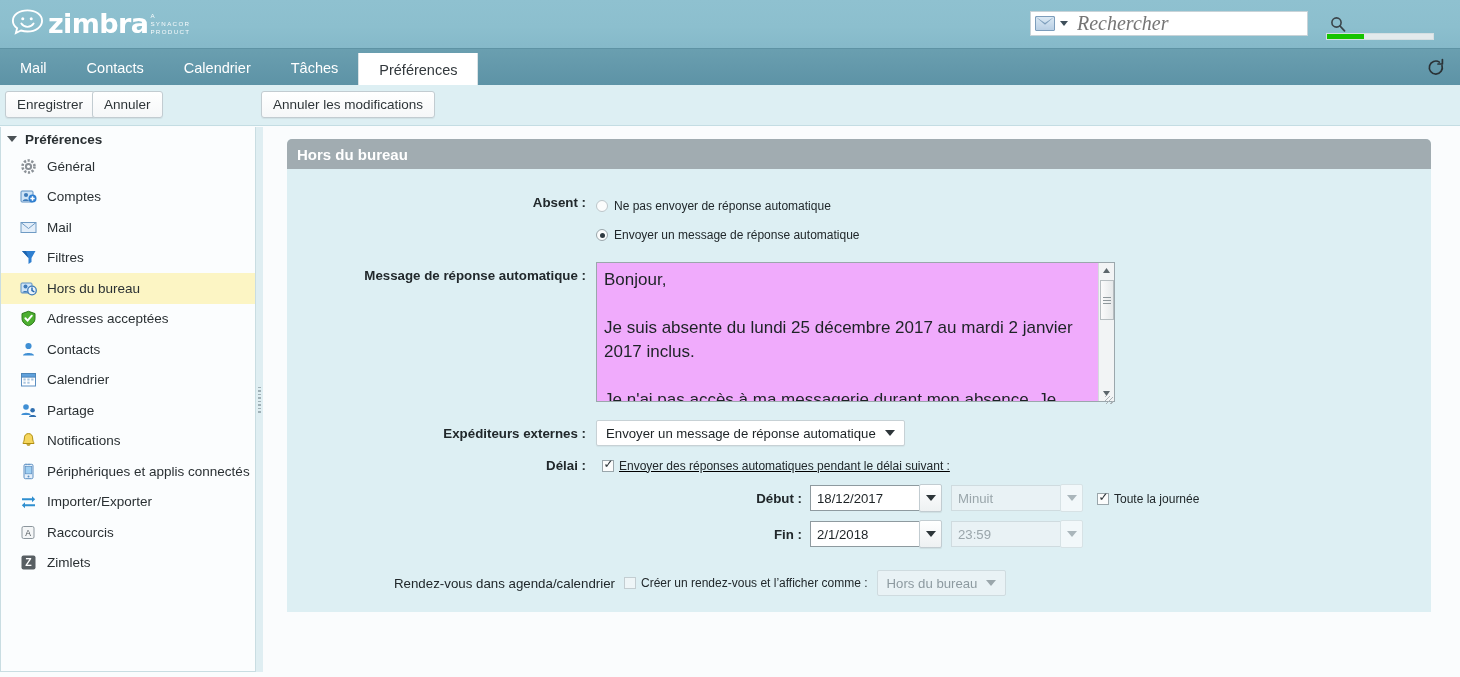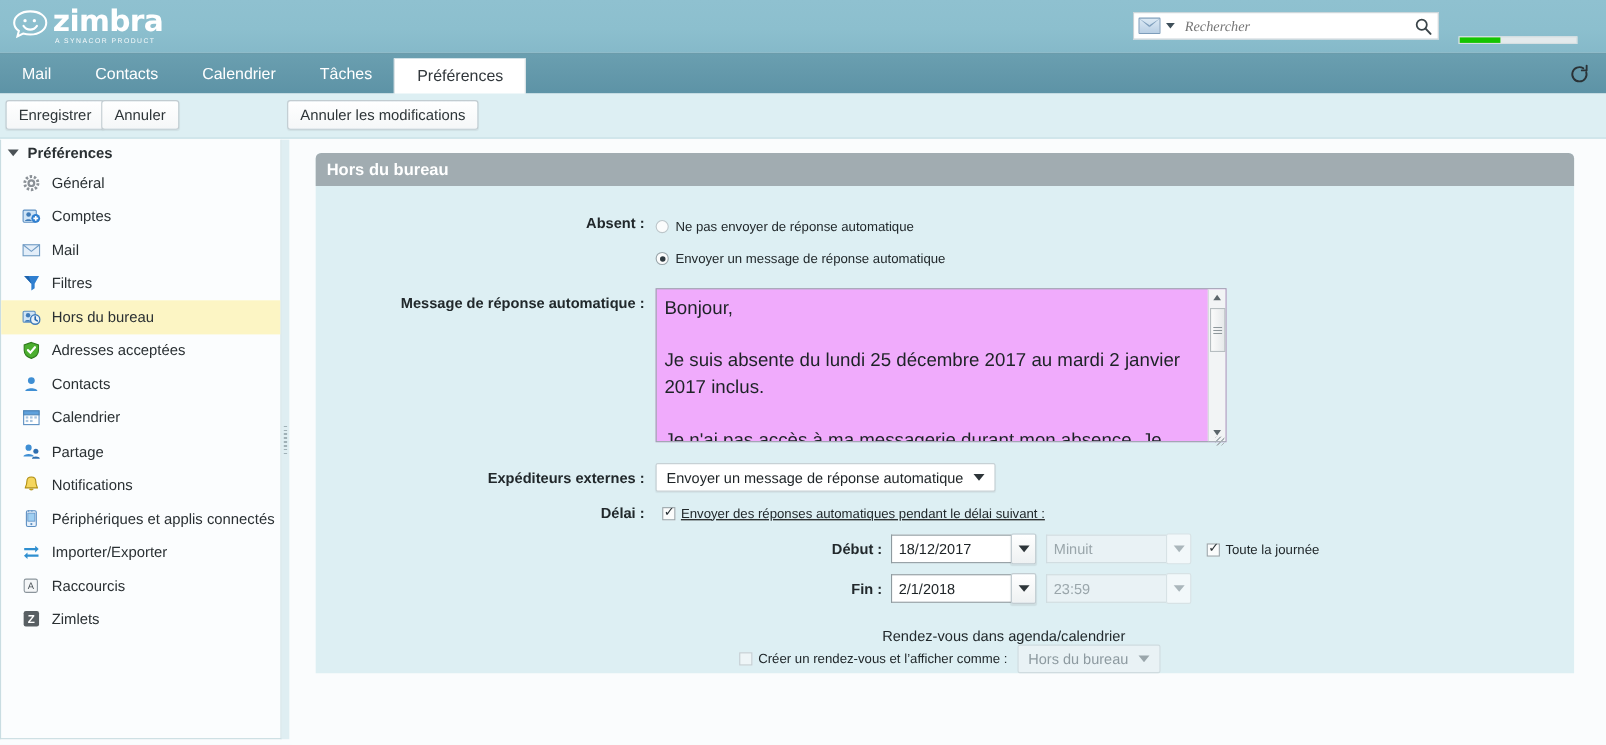--- a/index.html
+++ b/index.html
@@ -19,21 +19,21 @@
     overflow: hidden;
   }
   .logo {
     position: absolute; left: 8px; top: 3px;
     width: 150px; height: 42px;
     display: flex; align-items: center;
   }
   .logo-mark { width: 38px; height: 32px; flex: none; }
   .logo-text-wrap {
     margin-left: 2px;
-    display: flex; flex-direction: column; justify-content: center;
+    display: flex; flex-direction: row; justify-content: center;
   }
   .logo-word {
     font-size: 27px; font-weight: bold; color: #ffffff;
     letter-spacing: -0.6px; line-height: 26px;
     font-family: "DejaVu Sans", sans-serif;
   }
   .logo-sub {
     font-size: 6.2px; color: #ffffff; letter-spacing: 1.35px;
     line-height: 8px; opacity: .92; margin-top: 1px; margin-left: 2px;
   }
@@ -61,21 +61,21 @@
     background: none;
   }
   .search-caret {
     margin-left: 5px; width: 0; height: 0; flex: none;
     border-left: 4.5px solid transparent; border-right: 4.5px solid transparent;
     border-top: 5px solid #3f4f5a;
   }
   .search-input {
     flex: 1; border: none; outline: none; background: transparent;
     font-family: "Liberation Serif", serif;
-    font-style: italic; font-size: 13px; color: #9aa3a8;
+    font-style: italic; font-size: 20px; color: #9aa3a8;
     margin-left: 7px;
   }
   .search-go {
     width: 26px; height: 23px; flex: none;
     display: flex; align-items: center; justify-content: center;
   }
   .quota {
     position: absolute; left: 1326px; top: 33px;
     width: 108px; height: 7px;
     background: #e3eaec; border: 1px solid #d5dfe2;
@@ -597,21 +597,21 @@
           </span>
           <span class="combo dim" style="margin-left:9px;">
             <span class="txt">23:59</span>
             <span class="btnd">
                 <span class="arw"></span>
               </span>
           </span>
         </div>
       </div>
 
-      <div class="row" style="margin-top:22px;align-items:center;flex-direction:column;">
+      <div class="row" style="margin-top:22px;align-items:center;">
         <div class="lbl" style="width:328px;font-weight:normal;">Rendez-vous dans agenda/calendrier</div>
         <div class="field" style="margin-left:9px;display:flex;align-items:center;">
           <span class="cbx dim" id="cbx-appt"></span>
           <span class="opt-text">Créer un rendez-vous et l’afficher comme :</span>
           <span class="select dim" style="margin-left:9px;">
             <span>Hors du bureau</span>
             <span class="arw"></span>
           </span>
         </div>
       </div>

